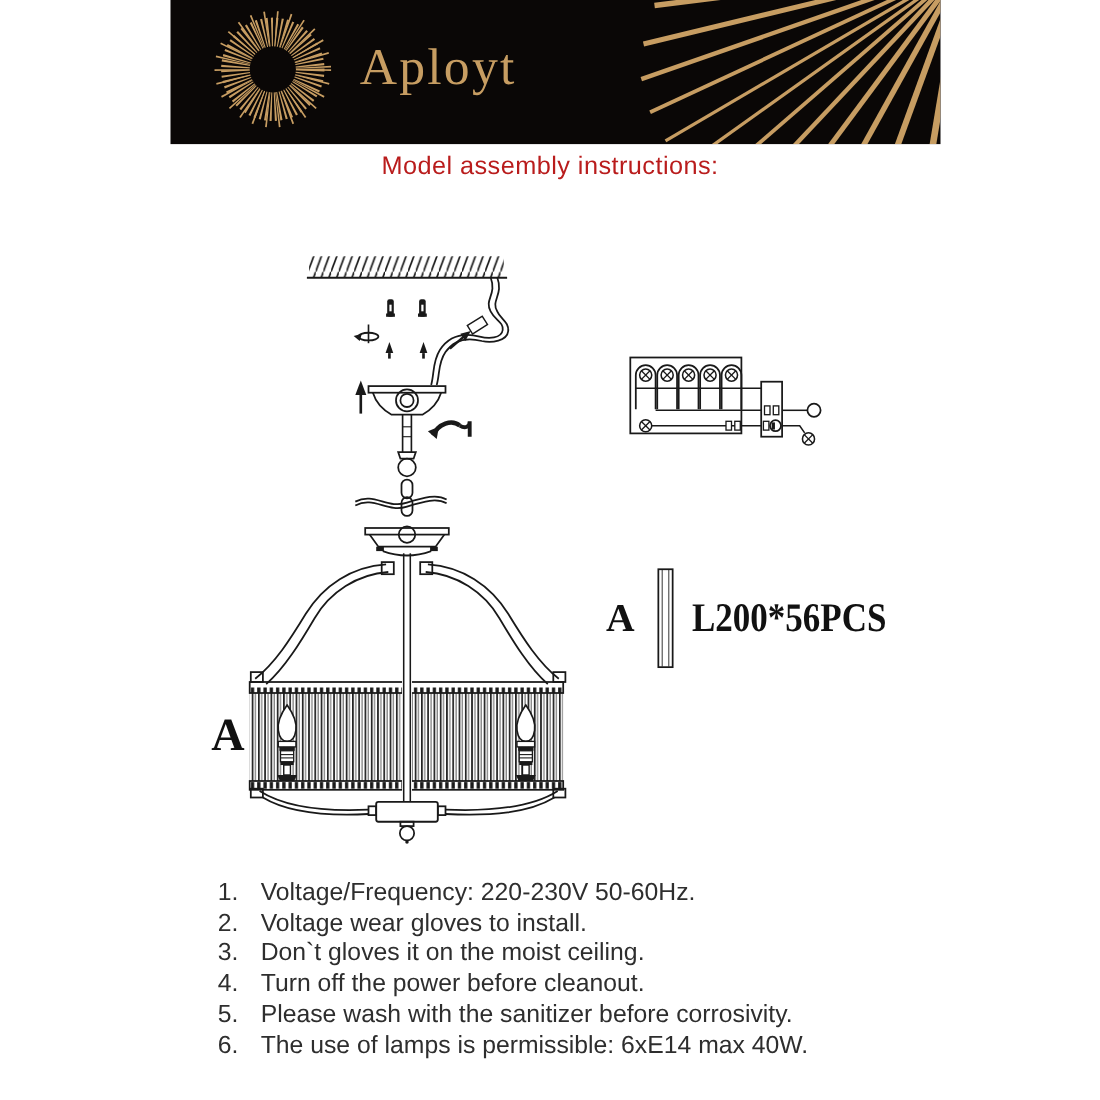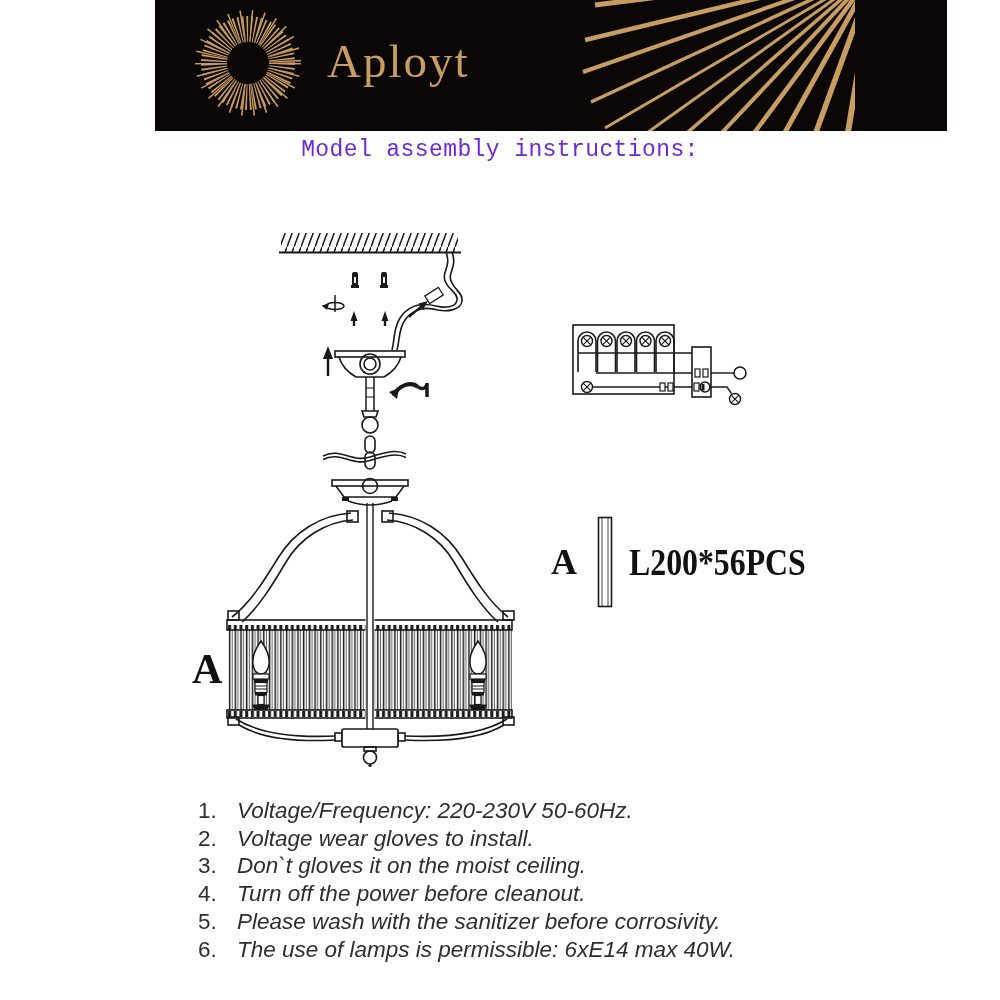--- a/index.html
+++ b/index.html
@@ -2,34 +2,33 @@
 <html><head>
 <meta charset="utf-8">
 <style>
   html,body{margin:0;padding:0;}
   body{
     width:1000px;height:1000px;background:#ffffff;position:relative;
     font-family:"Liberation Sans",sans-serif;overflow:hidden;
   }
   
   .banner{
-    position:absolute;left:155px;top:0;width:792px;height:131px;
+    position:absolute;left:155px;top:0;width:700px;height:131px;
     background:#0a0706;overflow:hidden;
   }
   .banner svg{position:absolute;top:0;left:0;}
   .brand{
     position:absolute;left:172px;top:34px;width:300px;
     font-family:"Liberation Serif",serif;font-weight:400;
     font-size:47px;color:#c79d62;letter-spacing:2px;
   }
   
   .title-block{
     position:absolute;left:0;top:136px;width:1000px;text-align:center;
-    color:#6d28d9;
-    font-family:Liberation Mono, monospace;
+    color:#b91c1c;
   }
   .title-line{font-size:23px;line-height:29px;letter-spacing:0.4px;}
   
   .diagram{position:absolute;left:150px;top:215px;}
   .s{fill:none;stroke:#191919;stroke-width:1.6;}
   .f{fill:#191919;stroke:none;}
   .w{fill:#ffffff;stroke:#191919;}
   .label-a-left{
     position:absolute;left:192px;top:645px;
     font-family:"Liberation Serif",serif;font-weight:bold;font-size:42px;color:#111;
@@ -44,21 +43,21 @@
   }
   .legend .rod{margin-right:16px;display:block;}
   .legend .legend-spec{
     font-family:"Liberation Serif",serif;font-weight:bold;font-size:37px;color:#111;
     transform:scaleX(0.86);transform-origin:left center;white-space:nowrap;
   }
   
   .instructions{position:absolute;left:198px;top:797px;width:640px;color:#2e2e2e;}
   .instr-row{display:flex;font-size:22.5px;line-height:27.7px;}
   .instr-num{width:24px;margin-right:15px;flex:none;}
-  .instr-text{white-space:nowrap;font-style:italic;}
+  .instr-text{white-space:nowrap;}
 </style>
 </head>
 <body>
 
 <div>
 
   <div class="banner">
 
     <svg width="180" height="131" viewBox="0 0 180 131">
       <circle cx="93" cy="63" r="33" fill="none" stroke="#c79d62" stroke-width="28" stroke-dasharray="1.4 2.1"></circle>

